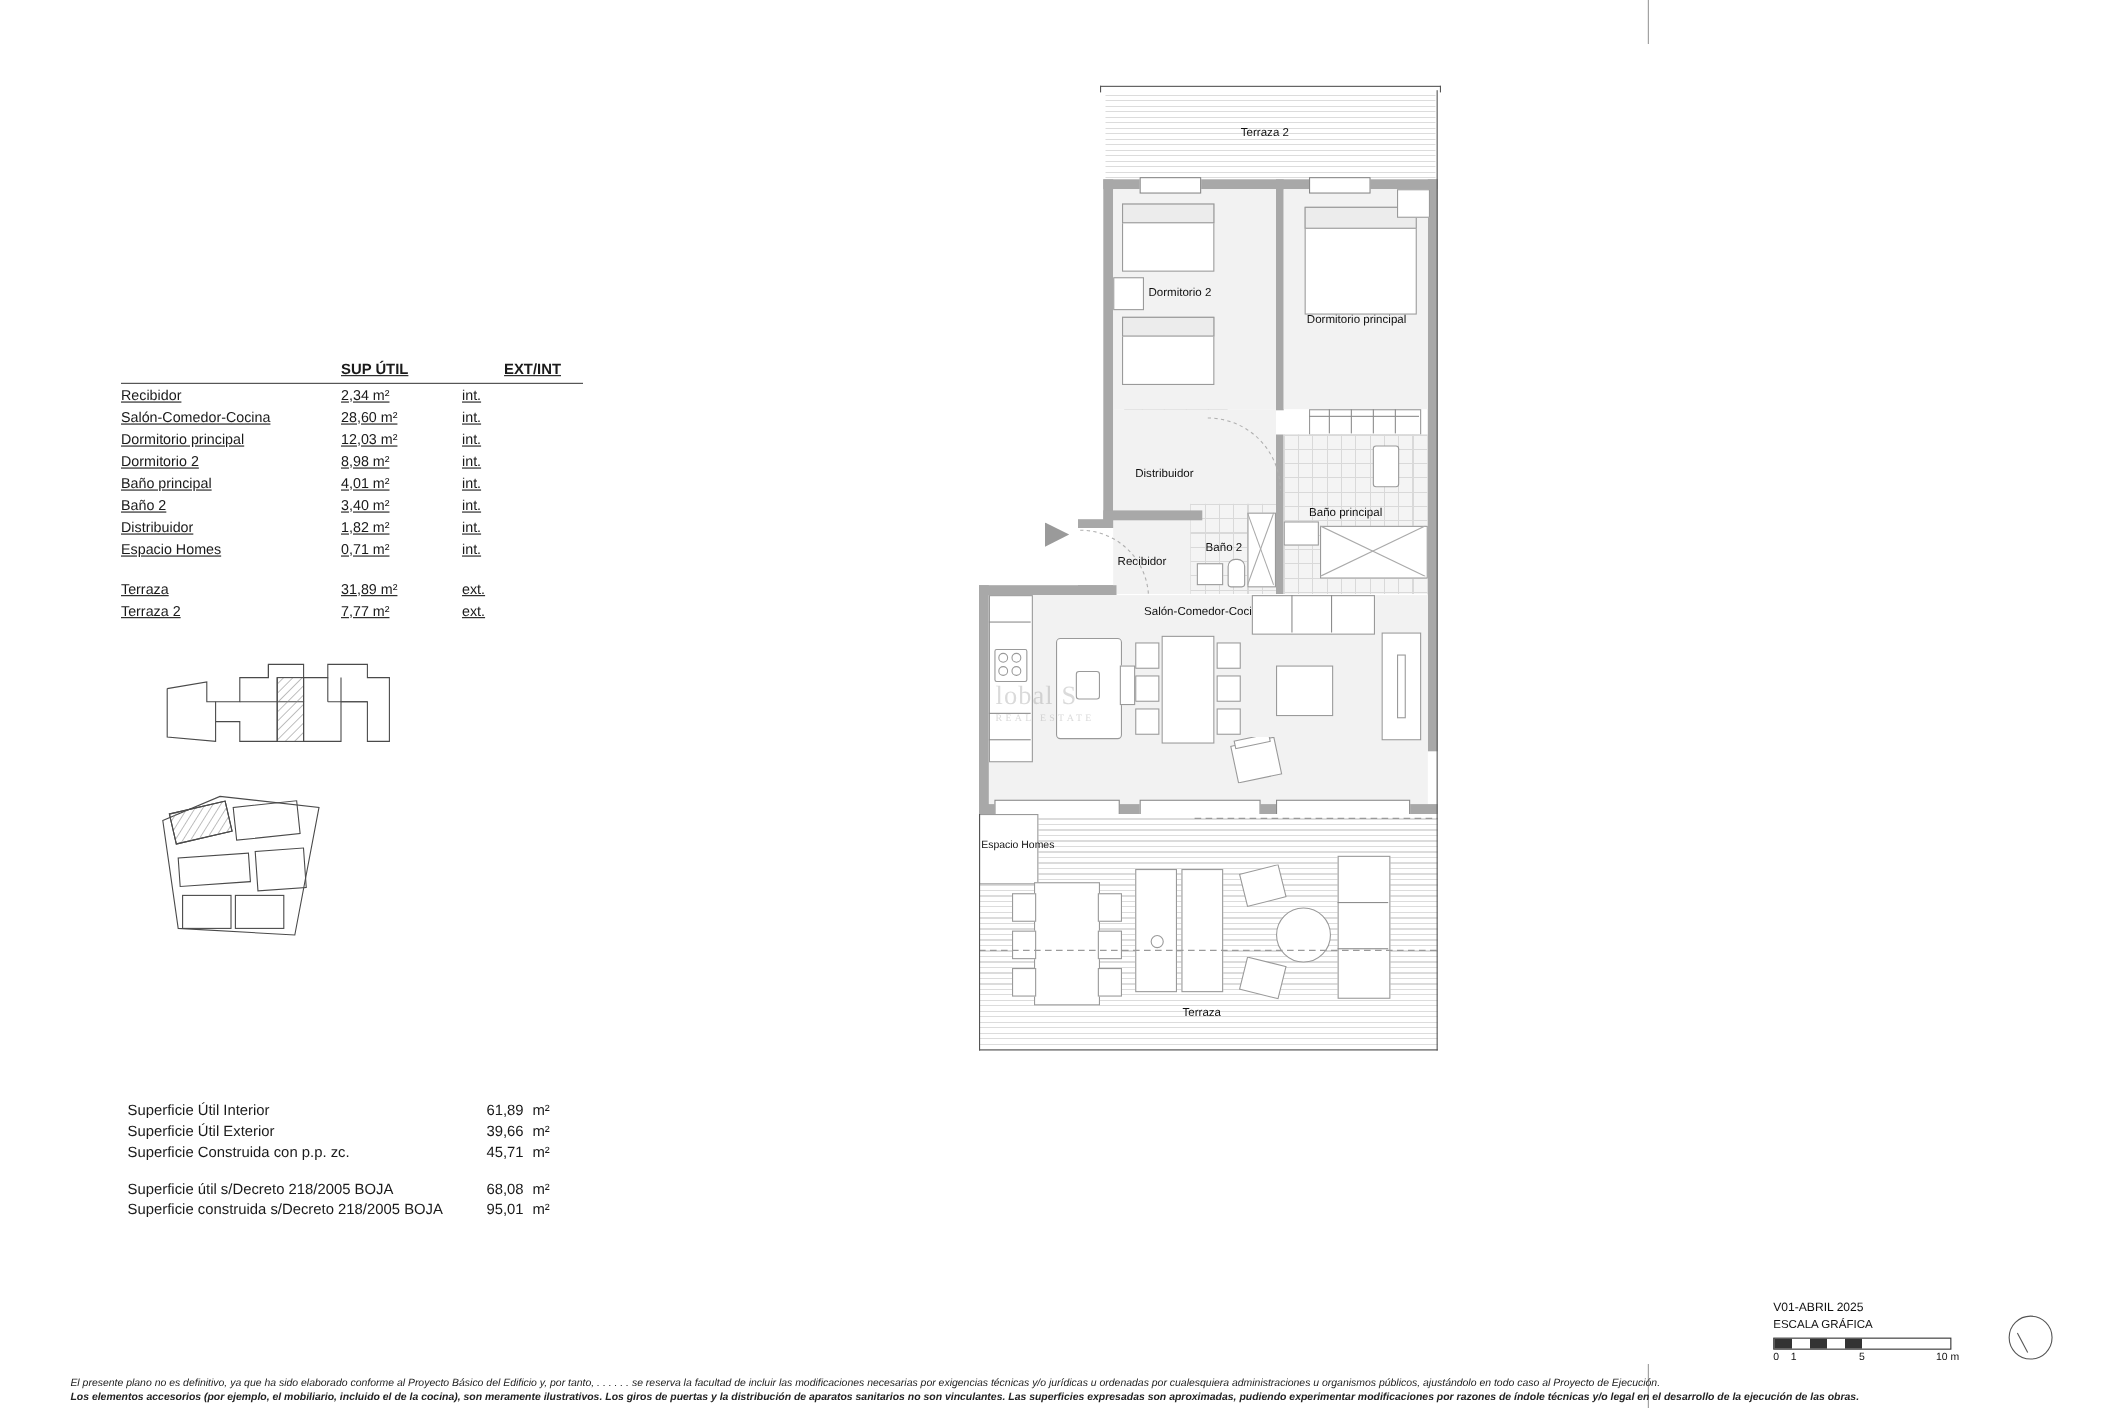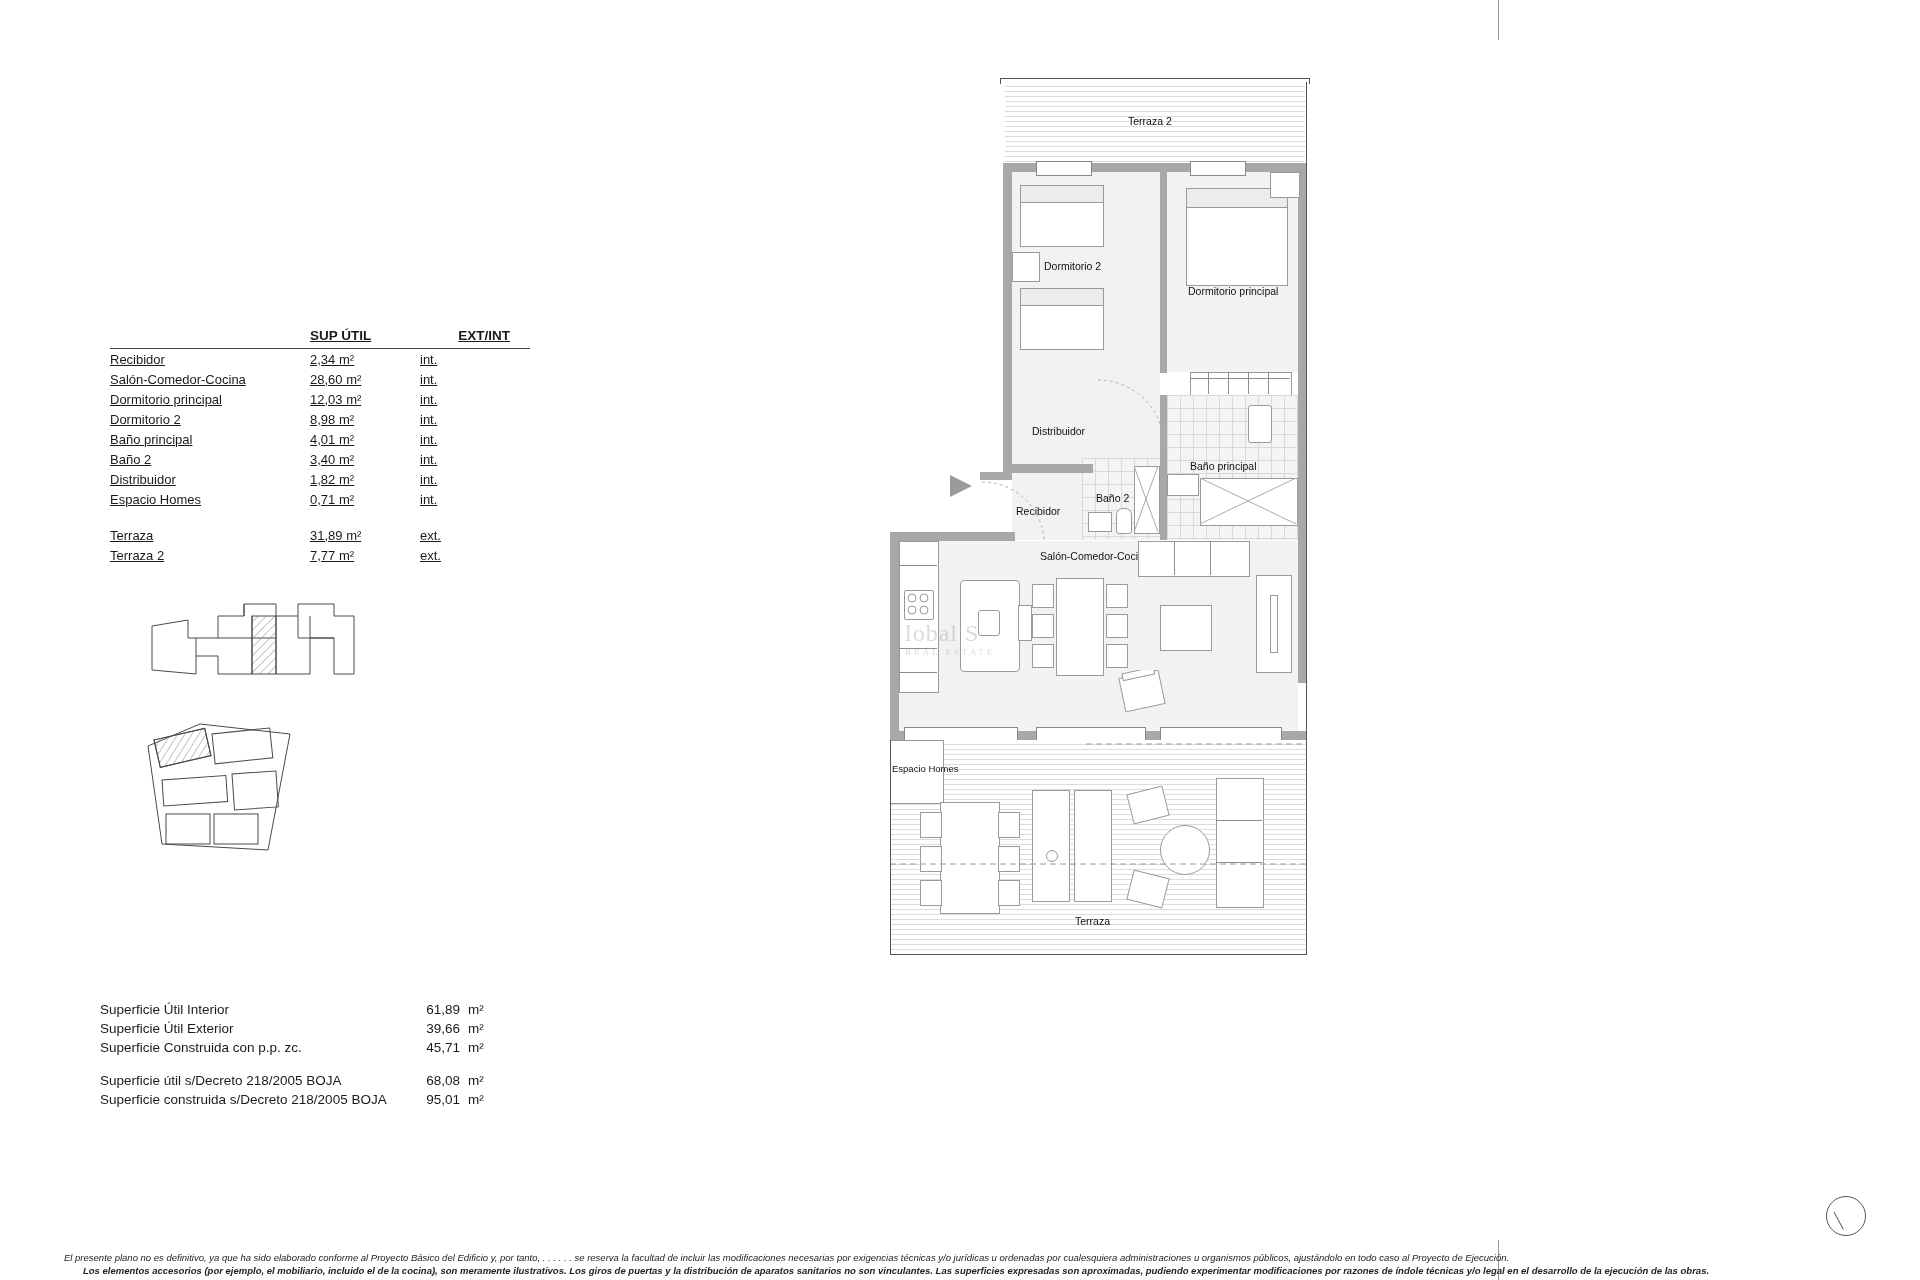--- a/index.html
+++ b/index.html
@@ -77,21 +77,21 @@
     position: absolute;
     left: 100px;
     top: 1000px;
     width: 430px;
     font-size: 13.5px;
   }
   .sum-row {
     display: flex;
     padding: 2px 0;
   }
-  .sum-row .lbl { width: 290px; }
+  .sum-row .lbl { width: 290px; margin-left: 16px; }
   .sum-row .val { width: 70px; text-align: right; }
   .sum-row .unit { width: 40px; text-align: left; padding-left: 8px; }
   .sum-gap { height: 14px; }
 
   .notes {
     position: absolute;
     left: 80px;
     top: 1205px;
     font-size: 11px;
     font-style: italic;
@@ -102,21 +102,21 @@
   .disclaimer {
     position: absolute;
     left: 64px;
     top: 1252px;
     width: 1800px;
     font-size: 9.5px;
     font-style: italic;
     color: #222;
     line-height: 1.35;
   }
-  .disclaimer .line2 { font-weight: bold; margin-left: 19px; }
+  .disclaimer .line2 { font-weight: bold; }
 
   
   .plan {
     position: absolute;
     left: 860px;
     top: 60px;
     width: 520px;
     height: 1040px;
   }
   .plan .wall {
@@ -547,16 +547,27 @@
     <div class="line" style="left:30px; top:894px; width:417px; height:1px; background:#555;"></div>
     <div class="line" style="left:30px; top:680px; width:1px; height:215px; background:#555;"></div>
     <div class="line" style="left:446px; top:22px; width:1px; height:873px; background:#555;"></div>
   </div>
 
   <div class="watermark">
     <span>lobal S</span>
     <span class="sub">REAL ESTATE</span>
   </div>
 
+  <div class="scalebox">
+    <div class="ver">V01-ABRIL 2025</div>
+    <div class="eg">ESCALA GRÁFICA</div>
+    <div class="scale-bar"></div>
+    <div class="scale-ticks">
+      <span style="left:0px;">0</span>
+      <span style="left:16px;">1</span>
+      <span style="left:78px;">5</span>
+      <span style="left:148px;">10 m</span>
+    </div>
+  </div>
 
   <div class="northmark"></div>
 
 </div>
 
 </body></html>

